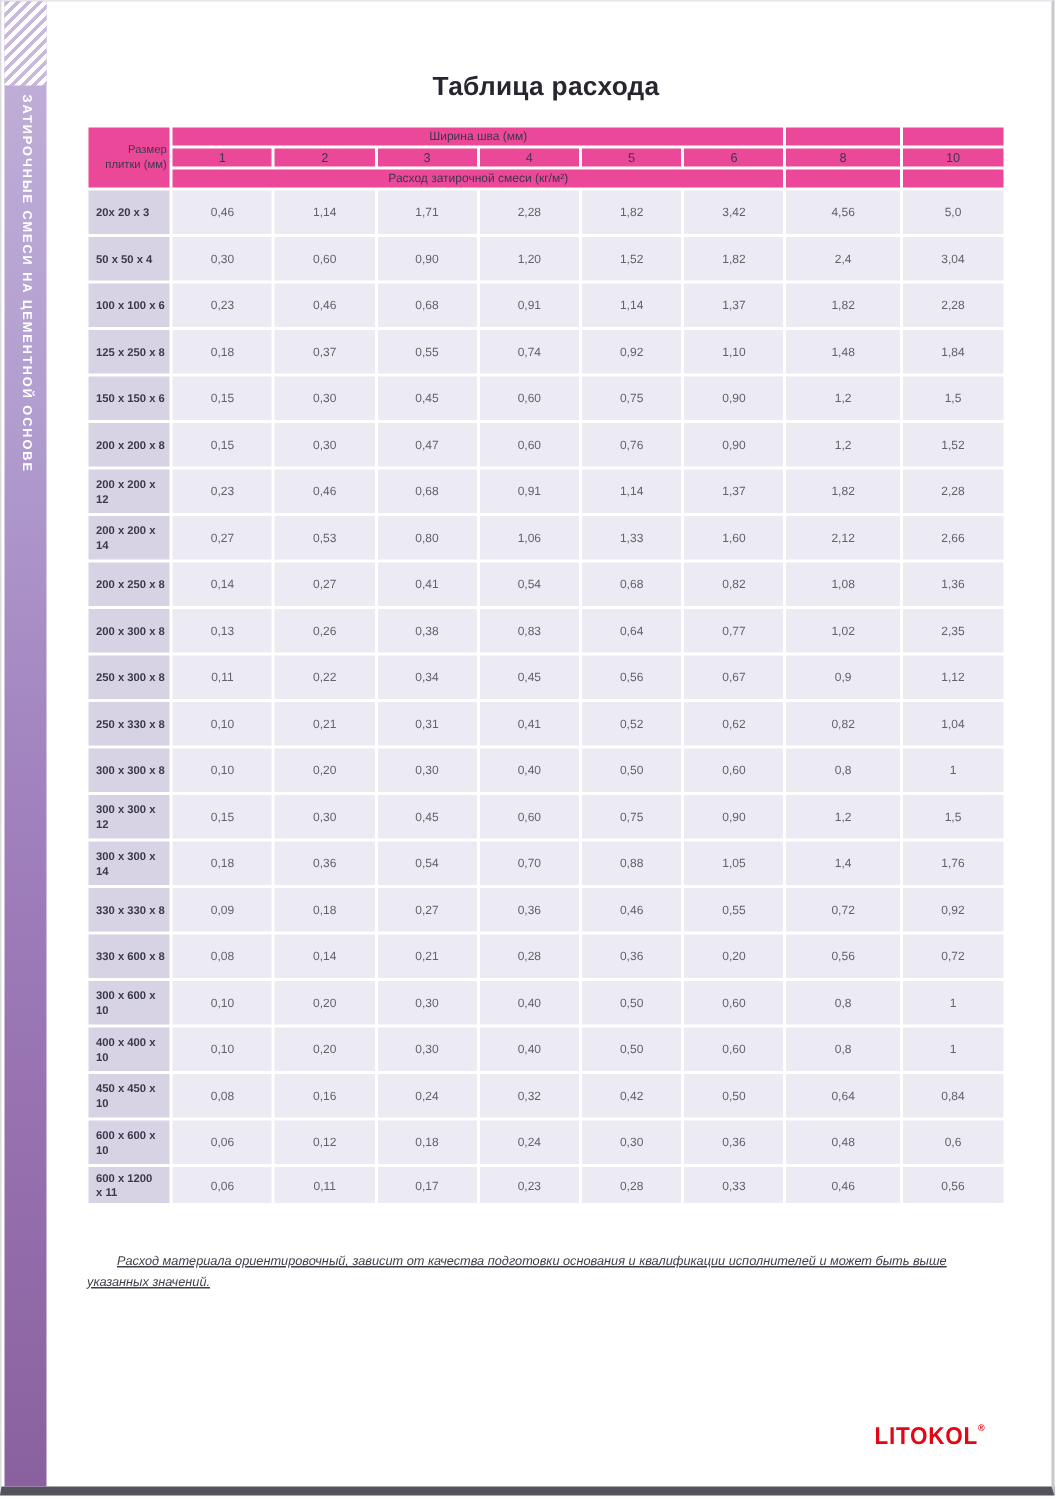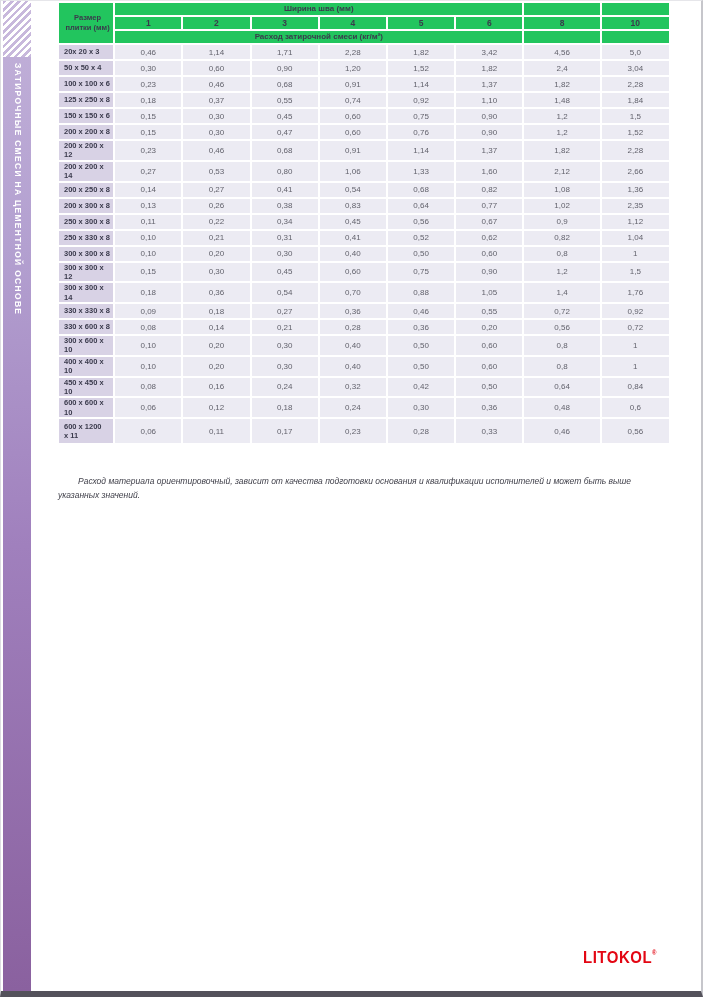--- a/index.html
+++ b/index.html
@@ -38,42 +38,42 @@
     margin:0; padding:46px 0 15px 0; text-align:center;
     font-size:17.5px; font-weight:bold; color:#26262e; letter-spacing:0.2px;
   }
   table.consumption {
     border-collapse:separate; border-spacing:2px; table-layout:fixed;
     width:614px; margin-left:1px;
   }
   .c-size{width:54px}.c-d{width:66px}.c-8{width:75px}.c-10{width:67px}
   th,td{ padding:0; }
   .hc {
-    background:#22c55e; color:#3a3a4c; font-weight:bold;
+    background:#ec4899; color:#3a3a4c; font-weight:normal;
     font-size:8px; text-align:center; height:12px; line-height:12px;
   }
   .hc.corner {
-    text-align:center; padding:2px 2px 2px 5px; font-size:7.5px;
+    text-align:right; padding:2px 2px 2px 5px; font-size:7.5px;
     line-height:1.35; vertical-align:middle;
   }
   .hc.num { font-size:8.5px; }
   .size {
     background:#d8d2e5; color:#3a3a4c; font-weight:bold;
     font-size:7.5px; text-align:left; padding-left:5px;
-    height:14px; line-height:1.25; white-space:pre-line; vertical-align:middle;
+    height:29px; line-height:1.25; white-space:pre-line; vertical-align:middle;
   }
   .val {
     background:#ecebf3; color:#62626c;
     font-size:8px; text-align:center; height:13px; vertical-align:middle;
   }
   tbody tr:last-child .size, tbody tr:last-child .val { height:24px; }
   .footnote {
     margin:30px 8px 0 2px;
     font-size:8.5px; font-style:italic; color:#3f3f49;
-    line-height:1.6; text-indent:20px;
+    line-height:1.6; text-indent:20px;text-decoration:underline;
   }
   
   .logo {
     position:absolute; right:44px; bottom:26px;
     font-size:15px; font-weight:bold; color:#e30613;
     letter-spacing:0.5px; transform:scaleY(1.08); line-height:1;
   }
   .logo .mark { font-size:6px; vertical-align:top; }
 </style>
 </head>
@@ -81,20 +81,21 @@
 
 <div class="page">
 
   <div class="sidebar">
     <div class="sidebar-stripes"></div>
     <div class="sidebar-label">ЗАТИРОЧНЫЕ СМЕСИ НА ЦЕМЕНТНОЙ ОСНОВЕ</div>
   </div>
 
   <div class="content">
 
+    <h1 class="title">Таблица расхода</h1>
 
     <table class="consumption">
       <colgroup>
         <col class="c-size">
           <col class="c-d">
           <col class="c-d">
           <col class="c-d">
         <col class="c-d">
           <col class="c-d">
           <col class="c-d">

